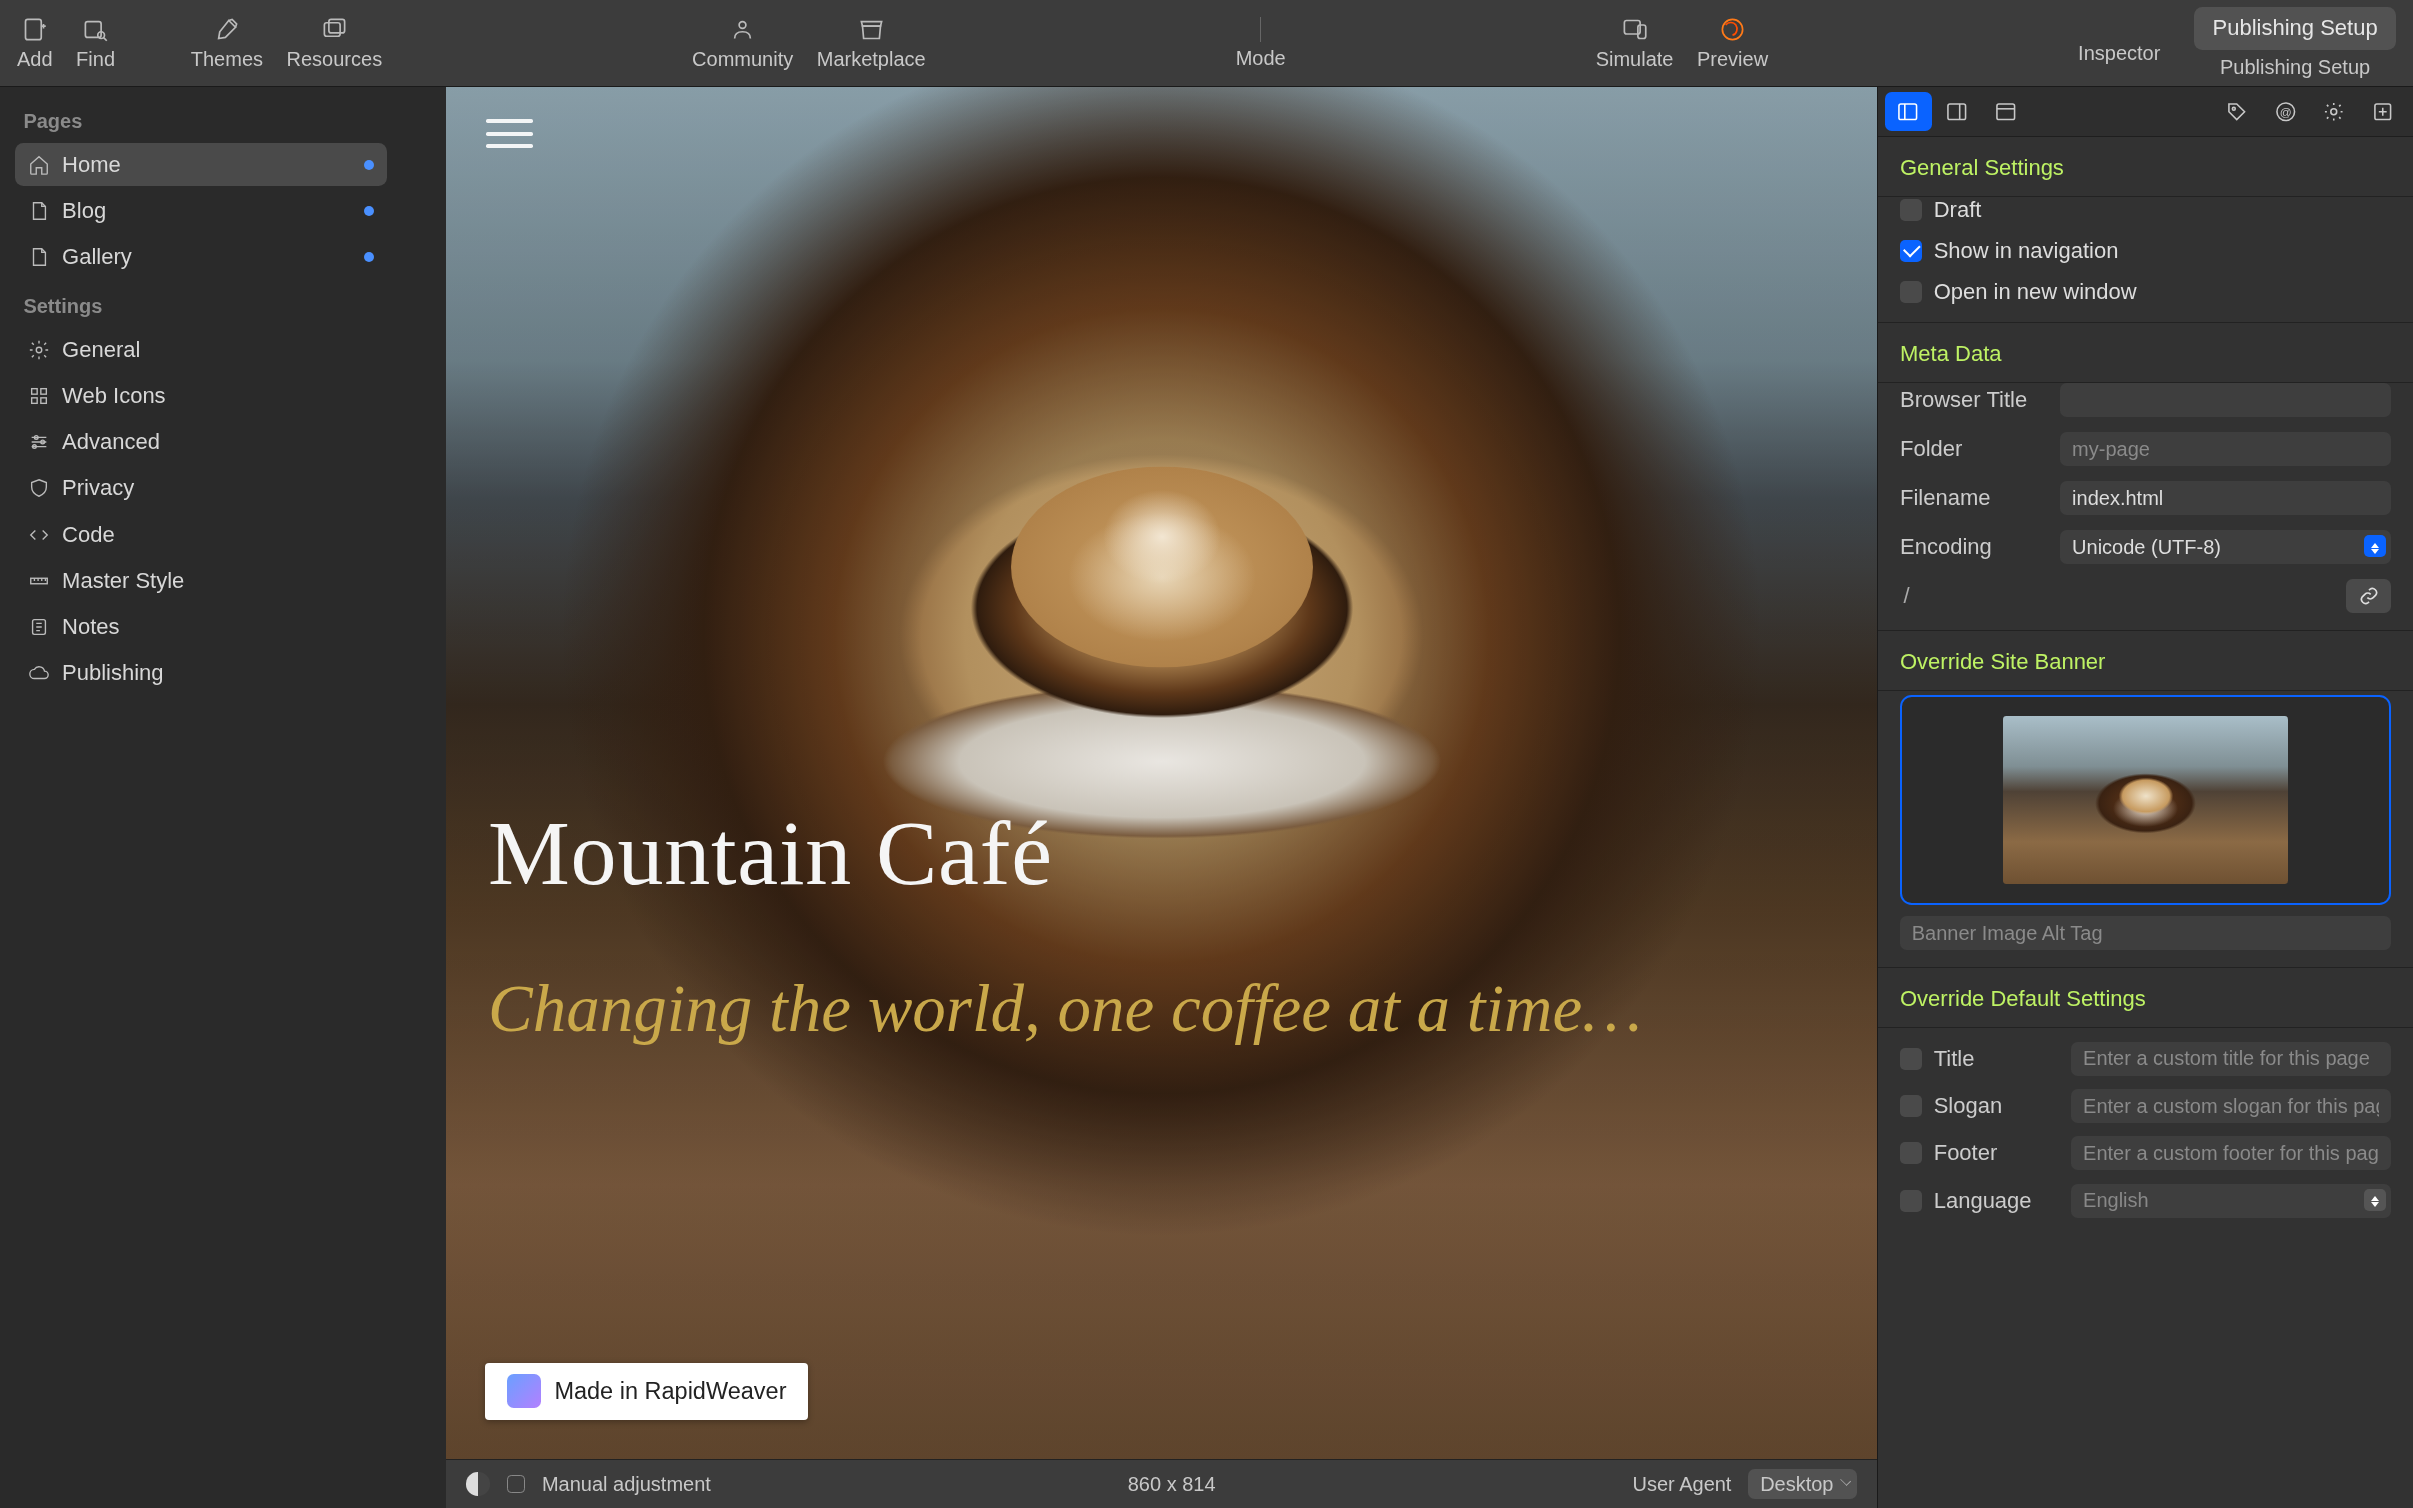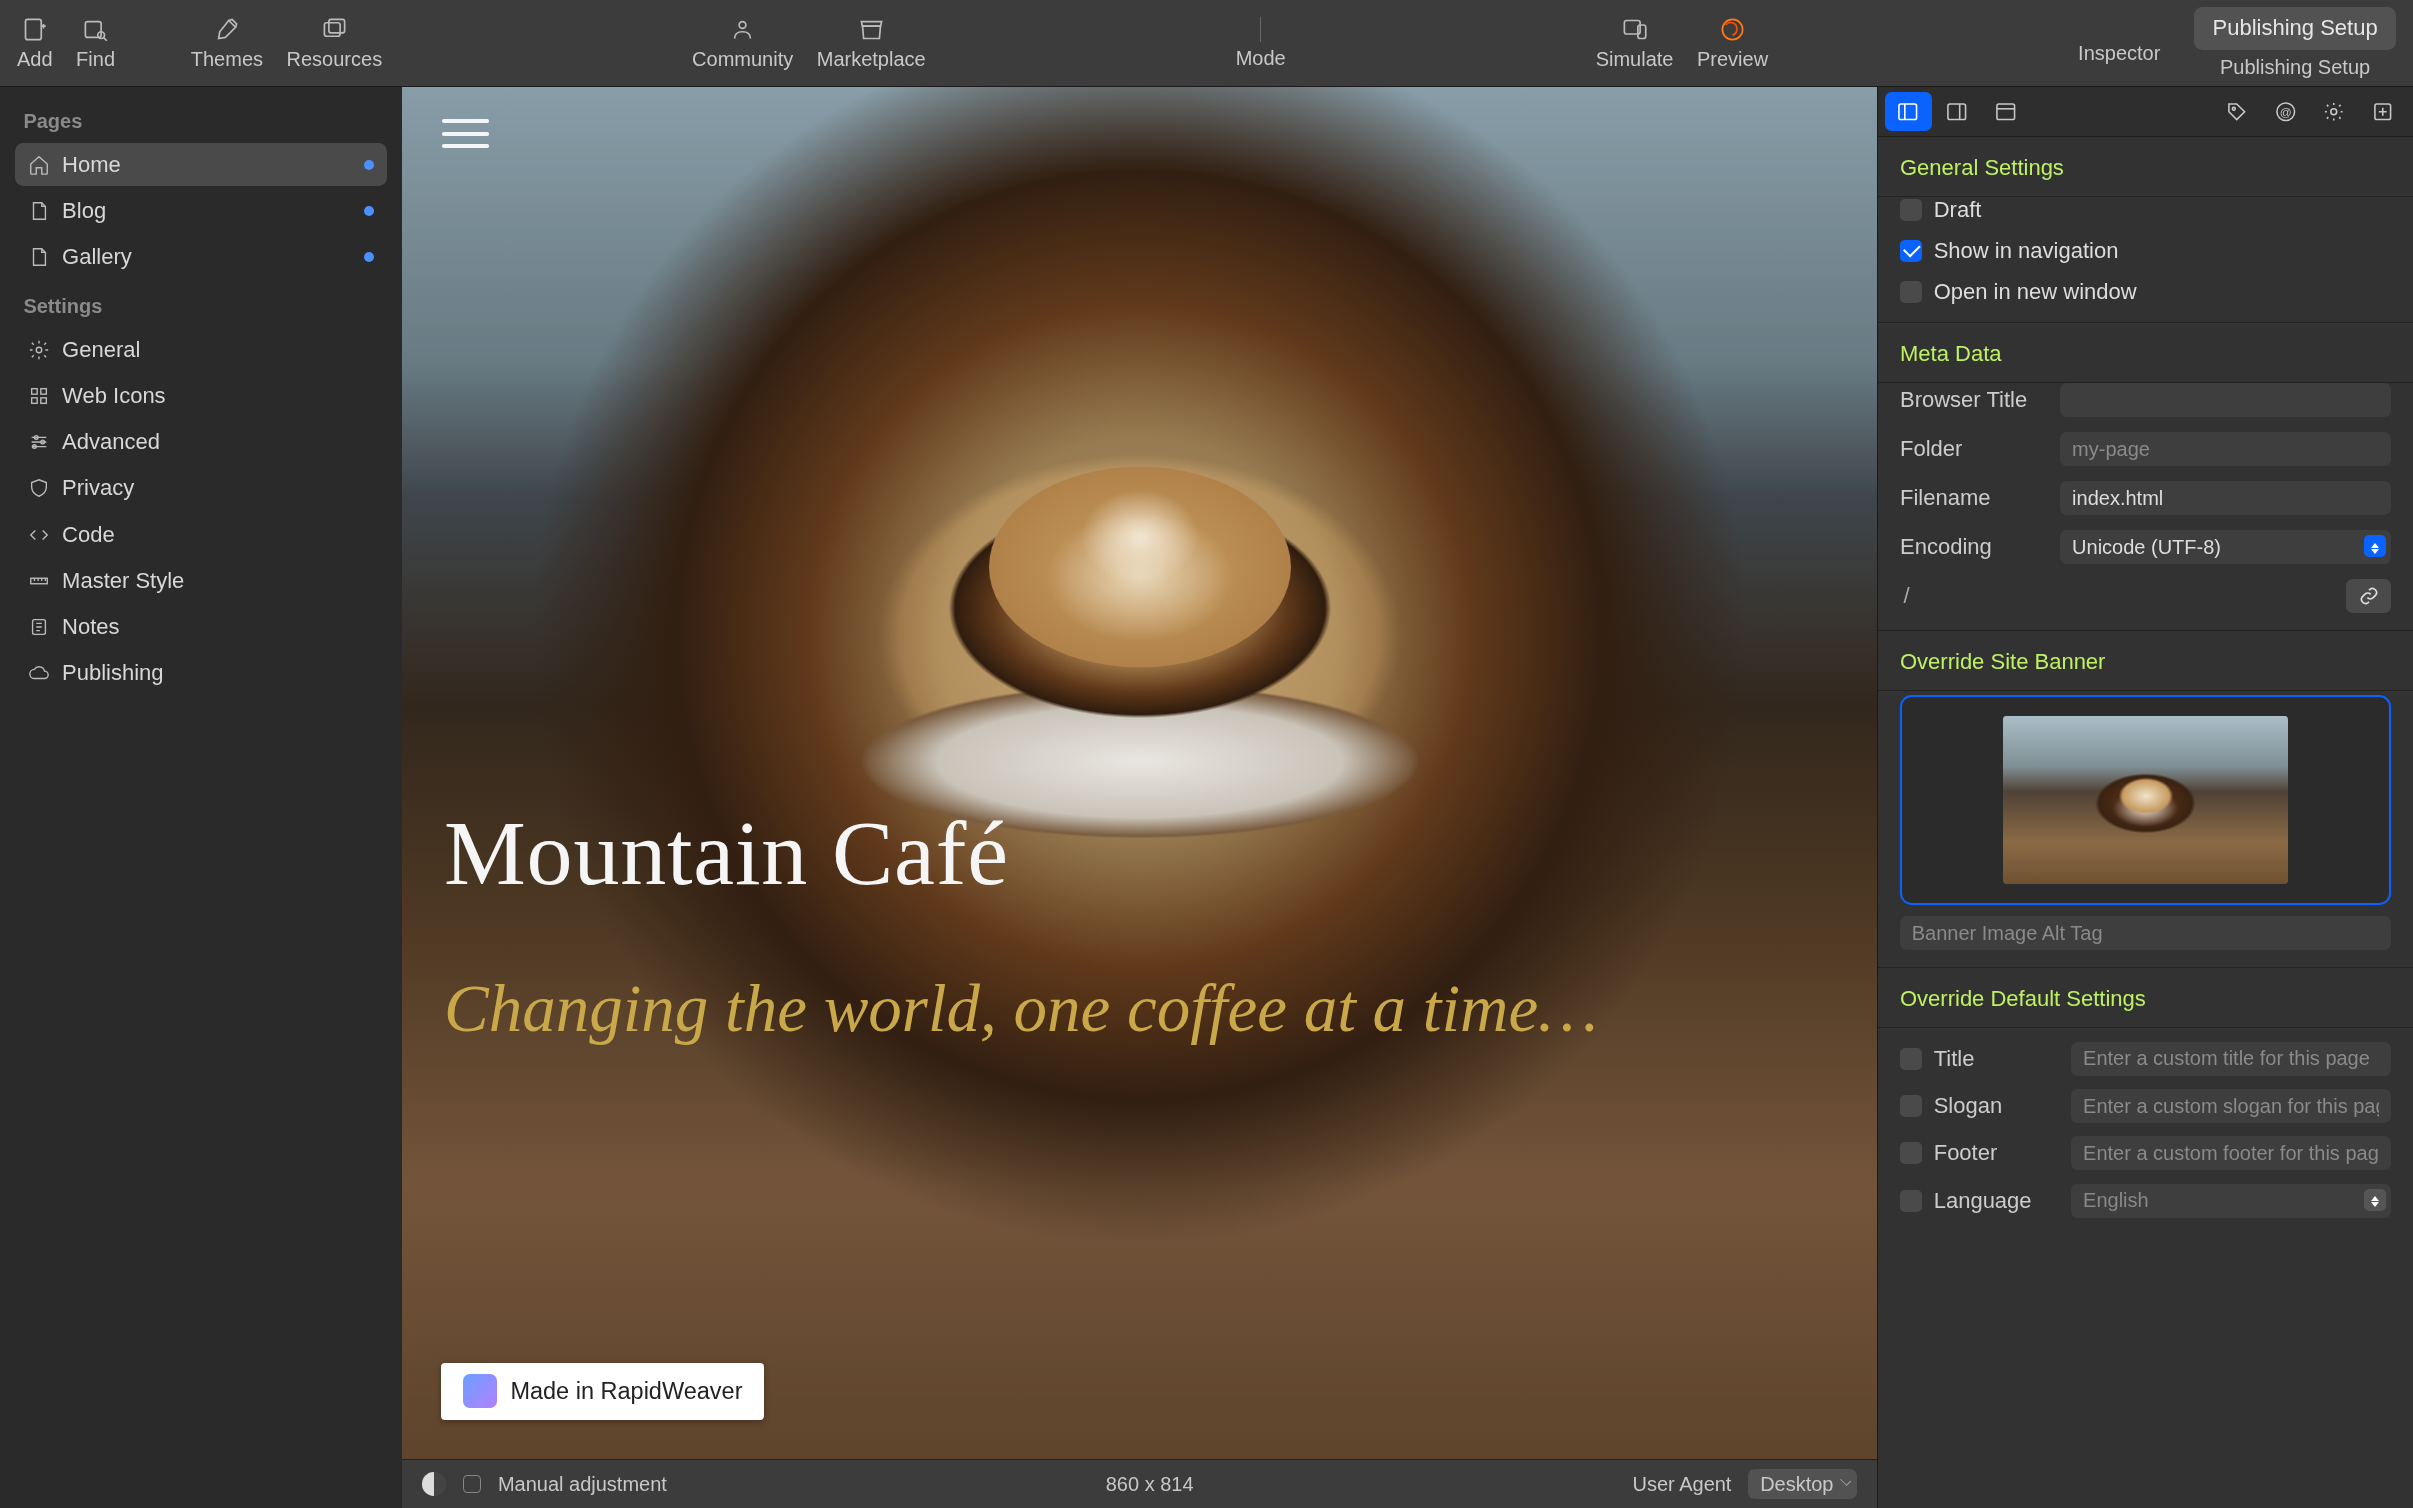--- a/index.html
+++ b/index.html
@@ -21,21 +21,21 @@
 
 
 .sidebar { width: 402px; background: #2a2a2a; display: flex; flex-direction: column; padding: 10px 15px; gap: 3.4px; }
 .sb-header { color: #8a8a8a; font-size: 20px; font-weight: 600; padding: 13.4px 8.4px 6.7px 8.4px; }
 .sb-item { display: flex; align-items: center; gap: 11.7px; padding: 8.4px 13.4px; border-radius: 8.4px; font-size: 22px; color: #d8d8d8; cursor: pointer; }
 .sb-item.selected { background: #4a4a4a; }
 .sb-item .picon { width: 22px; height: 22px; stroke: #bbb; fill: none; stroke-width: 1.5; }
 .dot { margin-left: auto; width: 10px; height: 10px; border-radius: 50%; background: #4a90ff; }
 
 
-.canvas-wrap { flex: 1; display: flex; flex-direction: column; background: #a3a3a3; min-width: 0; }
+.canvas-wrap { flex: 1; display: flex; flex-direction: column; background: #a3a3a3; min-width: 0; margin-left: 44px; }
 .canvas { flex: 1; position: relative; overflow: hidden; background: #2d2318; }
 
 .hero-bg { position: absolute; inset: 0;
   background:
     radial-gradient(ellipse 436px 302px at 50% 40%, rgba(0,0,0,0) 55%, rgba(0,0,0,0.15) 60%),
     radial-gradient(ellipse 134px 75px at 46% 36%, #8a5a2f 0%, #6e4a28 45%, rgba(0,0,0,0) 60%),
     radial-gradient(circle at 50% 40%, #c9a97a 0%, #b2905e 18%, #71431f 30%, #3a2414 42%, rgba(0,0,0,0) 55%),
     linear-gradient(180deg, #9fb8c4 0%, #7a909a 20%, #4a5258 30%, #3b2e22 45%, #5a4128 60%, #876344 80%, #6e5034 100%);
 }
 

